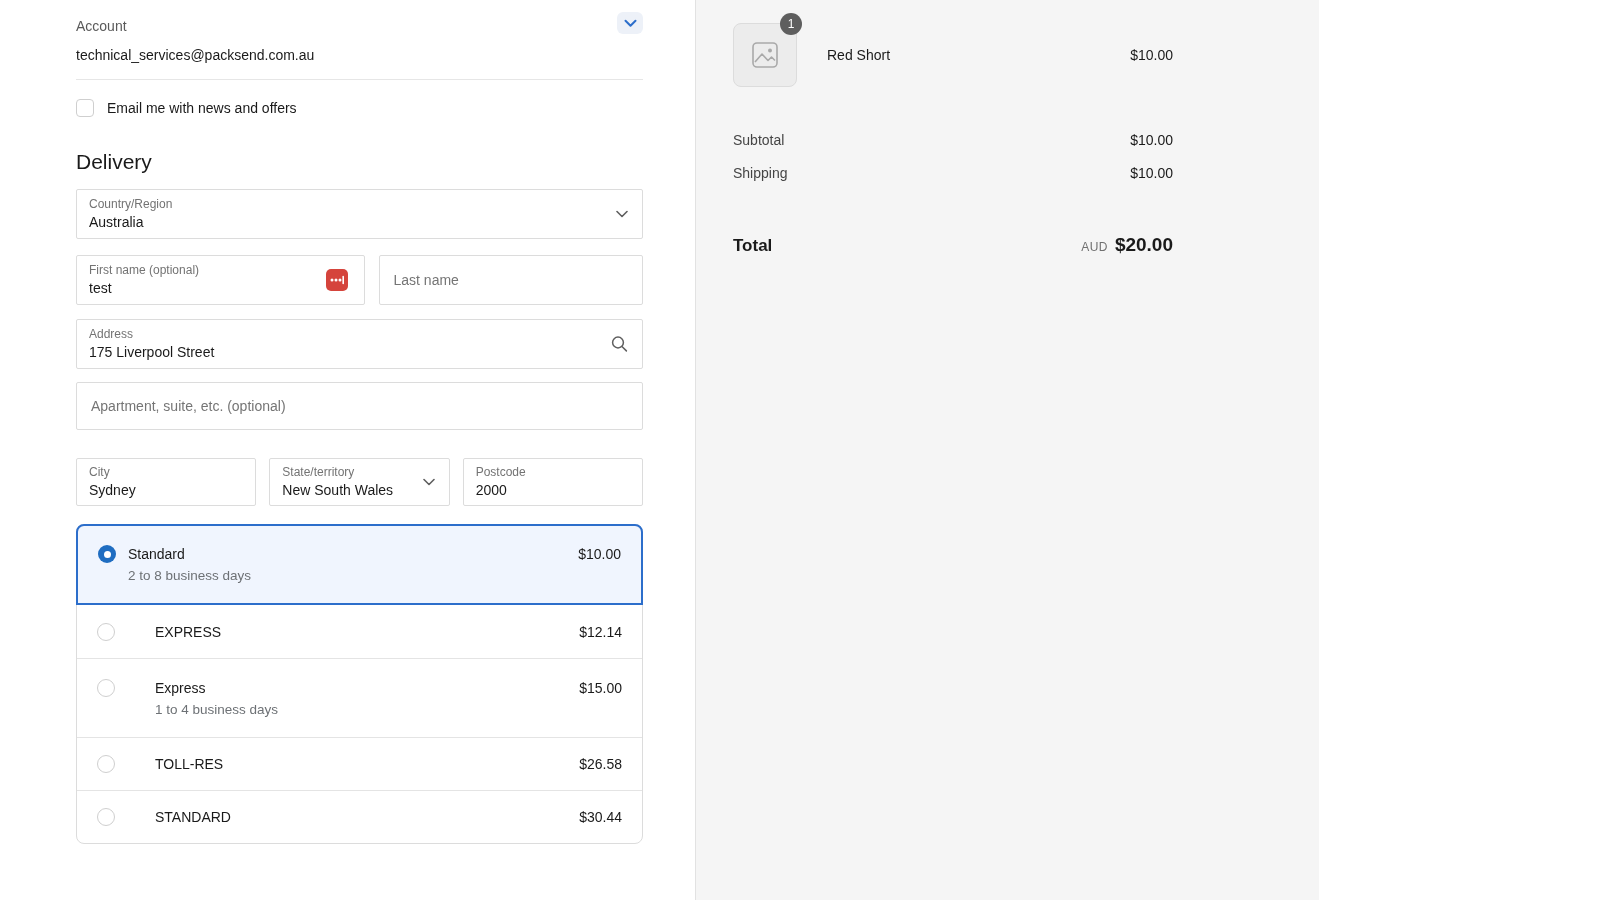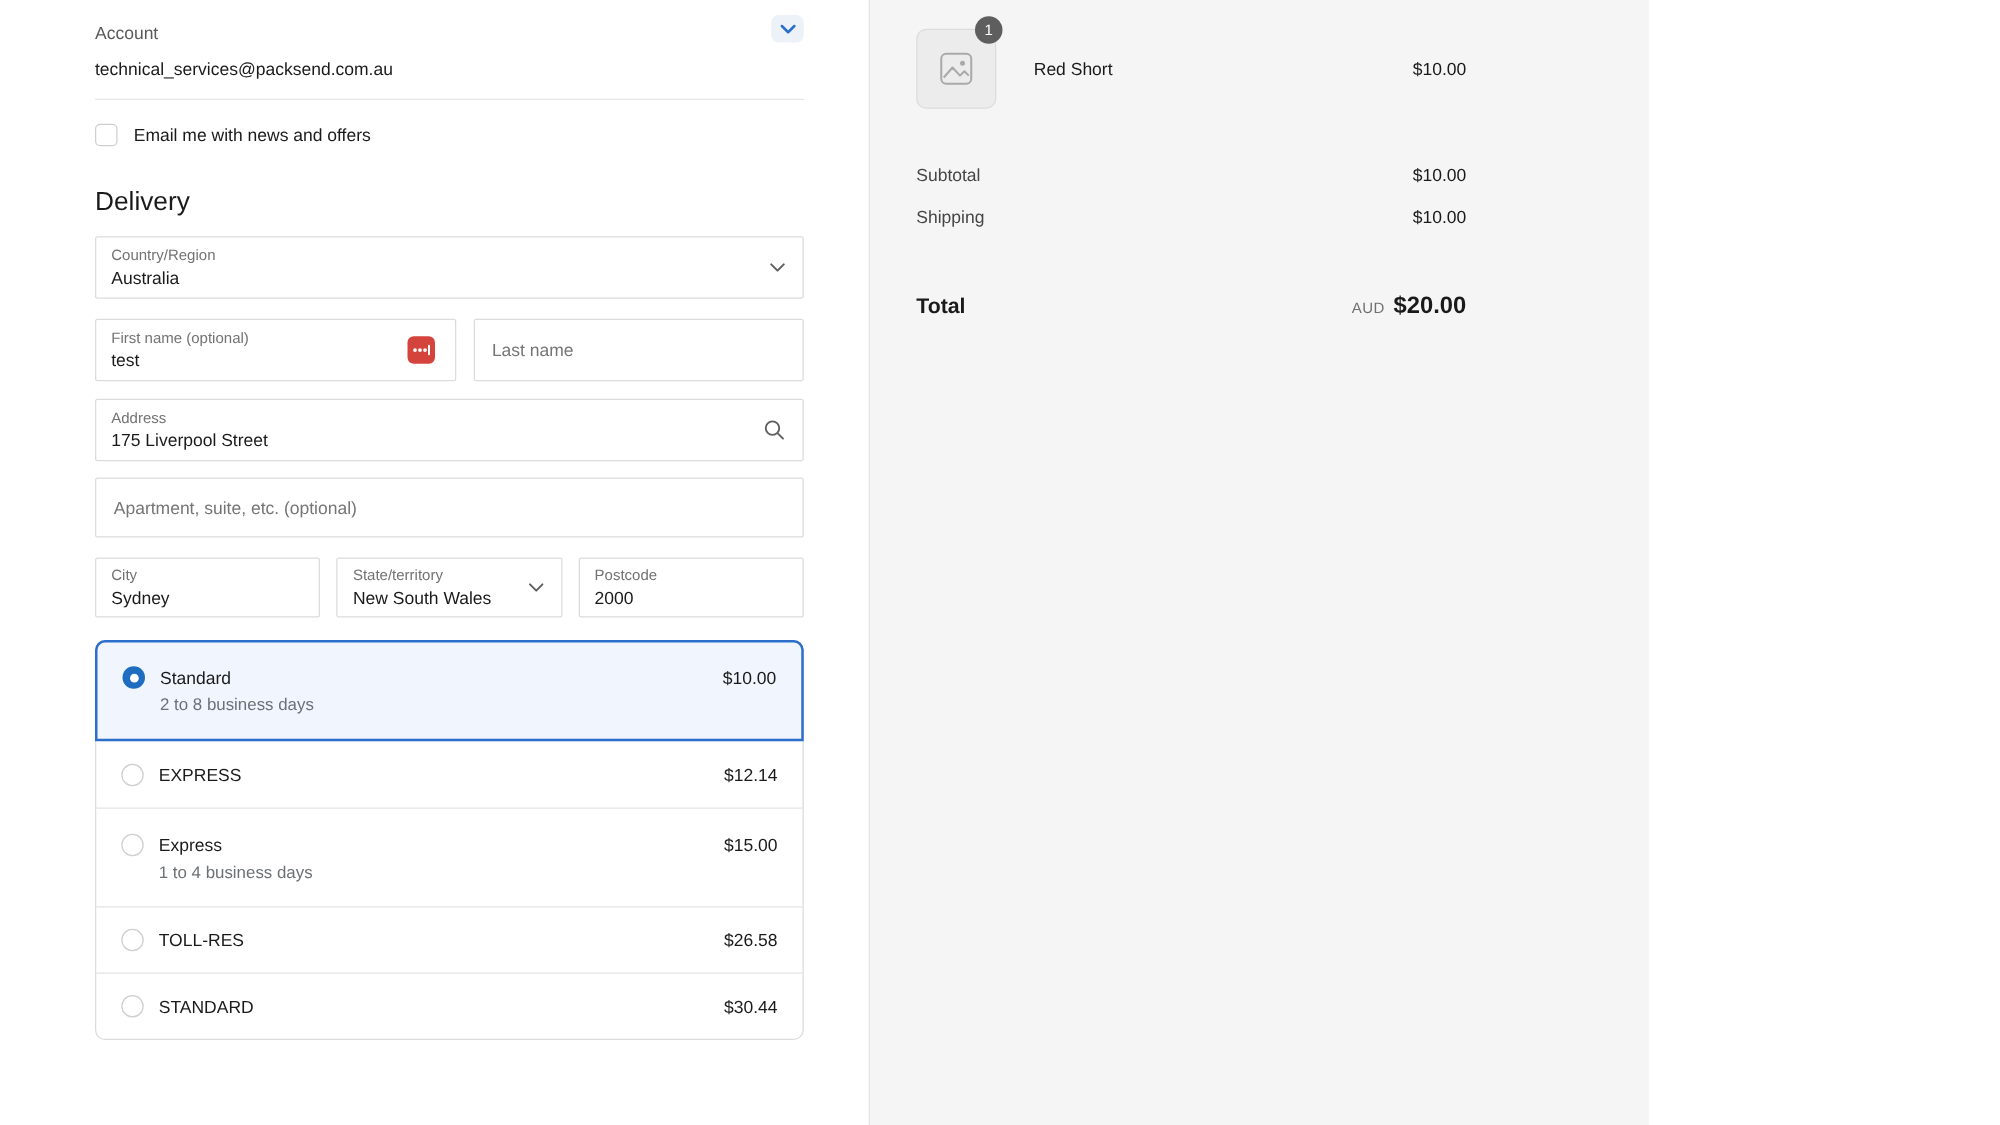--- a/index.html
+++ b/index.html
@@ -54,32 +54,32 @@
   .names-row { display:flex; gap:14px; margin-top:16px; }
   .names-row .field { flex:1; }
   .lastpass {
     position:absolute; right:16px; top:50%; transform:translateY(-50%);
     width:22px; height:22px; border-radius:5px; background:#d5443c;
     display:flex; align-items:center; justify-content:center; cursor:pointer;
   }
   .address-field { margin-top:14px; }
   .search-ic { position:absolute; right:14px; top:50%; transform:translateY(-50%); line-height:0; }
   .apart-field { margin-top:13px; height:48px; }
-  .city-row { display:flex; gap:13px; margin-top:16px; }
+  .city-row { display:flex; gap:13px; margin-top:28px; }
   .city-row .field { flex:1; height:48px; }
   .city-row .field.stacked { padding-top:6px; }
 
   .shipmethod-h { font-size:16px; font-weight:700; margin:26px 0 0; }
 
   .ship-list { margin-top:18px; border:1px solid #dcdcdc; border-radius:8px; background:#fff; }
   .ship-option {
     display:flex; align-items:center; padding:0 20px; min-height:53px;
     position:relative; cursor:pointer;justify-content:space-between;
   }
-  .ship-option + .ship-option { border-top:1px solid #e4e4e4; }
+  .ship-option + .ship-option { border-top:1px solid #e4e4e4;gap:28px; }
   .ship-option.with-sub { align-items:flex-start; padding-top:20px; padding-bottom:18px; }
   .ship-option.selected {
     background:#f0f5fe; border:2px solid #2c6ecb; border-radius:8px 8px 0 0;
     margin:-1px -1px 0 -1px; padding-top:19px;
   }
   .ship-option.selected + .ship-option { border-top:none; }
   .radio {
     width:18px; height:18px; border-radius:50%; border:1px solid #cfcfcf;
     background:#fff; flex:none; margin-right:12px; position:relative;
   }

